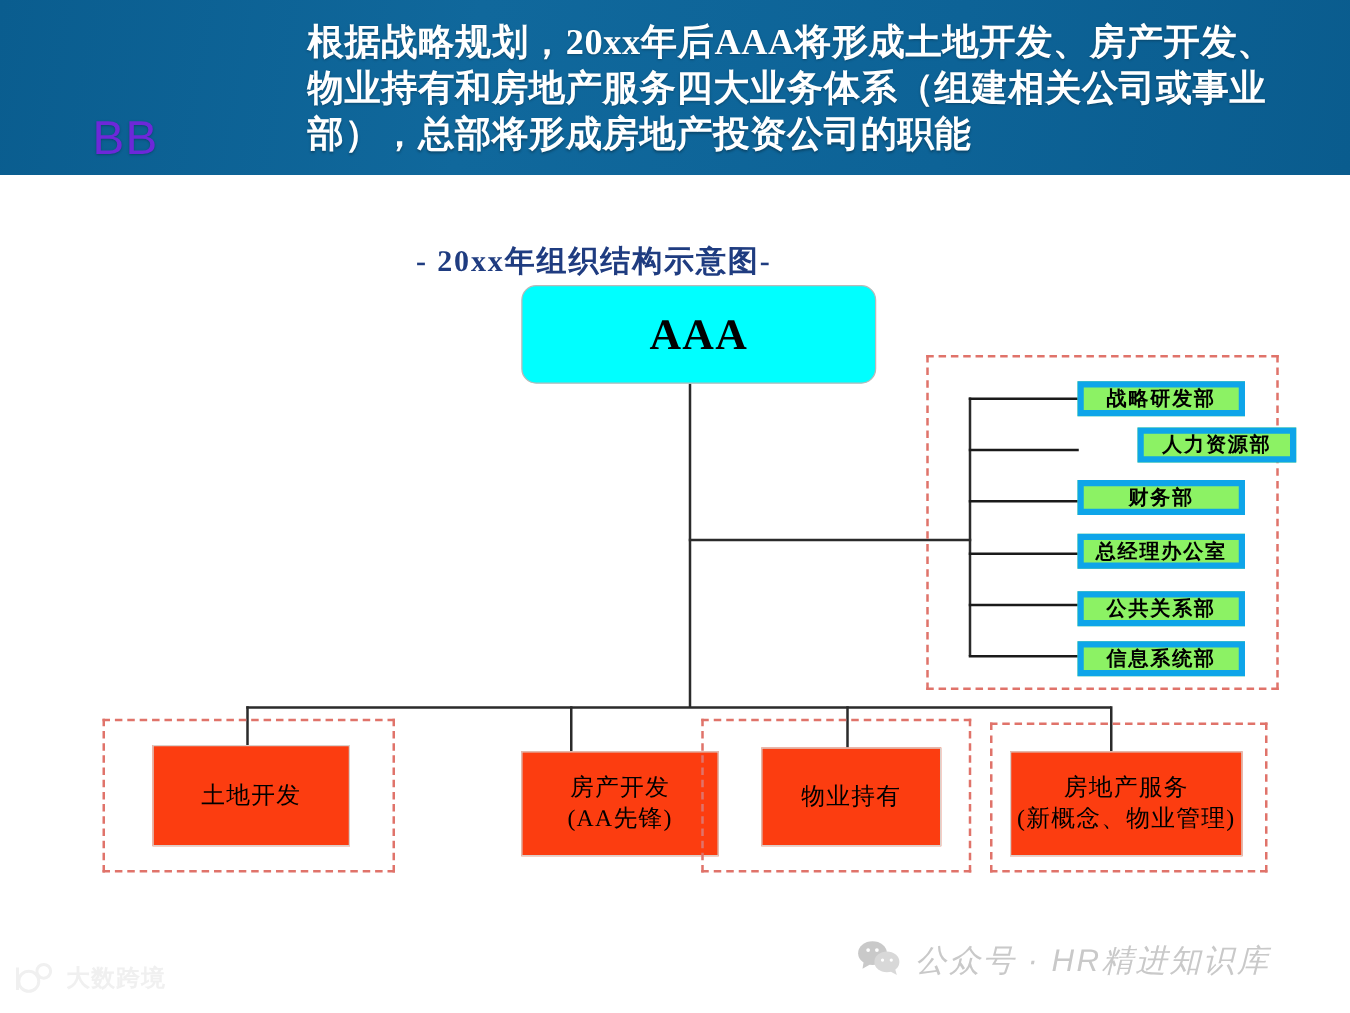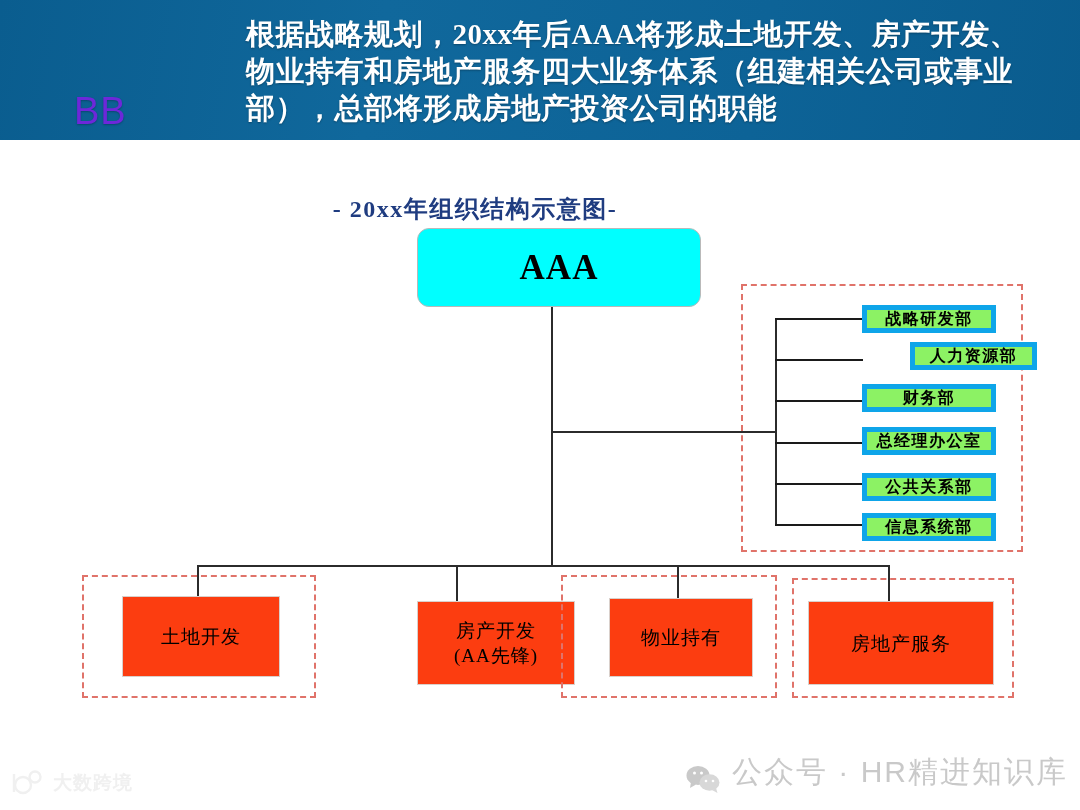--- a/index.html
+++ b/index.html
@@ -80,23 +80,24 @@
 
   
   .ln{position:absolute;background:#2b2b2b;}
   .ln-v{width:2px;}
   .ln-h{height:2px;}
   .ln-thin{background:#1a1a1a;}
 
   
   .wm-wechat{
     position:absolute;left:686px;top:752px;
-    display:flex;align-items:flex-end;gap:12px;
-    color:#c9c9c9;font-size:30px;letter-spacing:2px;
-    font-family:"Liberation Sans","DejaVu Sans",sans-serif;
+    display:flex;align-items:flex-start;gap:12px;
+    color:#c9c9c9;font-size:25px;letter-spacing:2px;
+    font-family:"Liberation Sans","DejaVu Sans",sans-serif;
+    font-style:italic;
   }
   .wm-wechat svg{display:block;}
   .wm-logo{
     position:absolute;left:10px;top:770px;
     display:flex;align-items:center;gap:7px;
     color:#f0f0f0;font-size:19px;font-weight:bold;letter-spacing:1px;
     font-family:"Liberation Sans","DejaVu Sans",sans-serif;
   }
   .wm-logo svg{display:block;}
 </style>
@@ -175,20 +176,21 @@
   <div class="node node-biz" style="left:609px;top:598px;width:144px;height:79px;">
     <span>
       <span>物业持有</span>
     </span>
   </div>
 
   <div class="dashed" style="left:792px;top:578px;width:222px;height:120px;"></div>
   <div class="node node-biz" style="left:808px;top:601px;width:186px;height:84px;">
     <span>
       <span>房地产服务</span>
+      <span class="l2">(新概念、物业管理)</span>
     </span>
   </div>
 
   <div class="wm-wechat">
     <span>
       <svg width="34" height="28" viewBox="0 0 34 28" aria-hidden="true">
         <ellipse cx="12" cy="10.5" rx="11.5" ry="9.5" fill="#c9c9c9"></ellipse>
         <polygon points="5,17 4,23 10,19.5" fill="#c9c9c9"></polygon>
         <ellipse cx="23.5" cy="17.5" rx="10" ry="8.3" fill="#d8d8d8"></ellipse>
         <polygon points="30,23 31.5,28 26,25" fill="#d8d8d8"></polygon>

